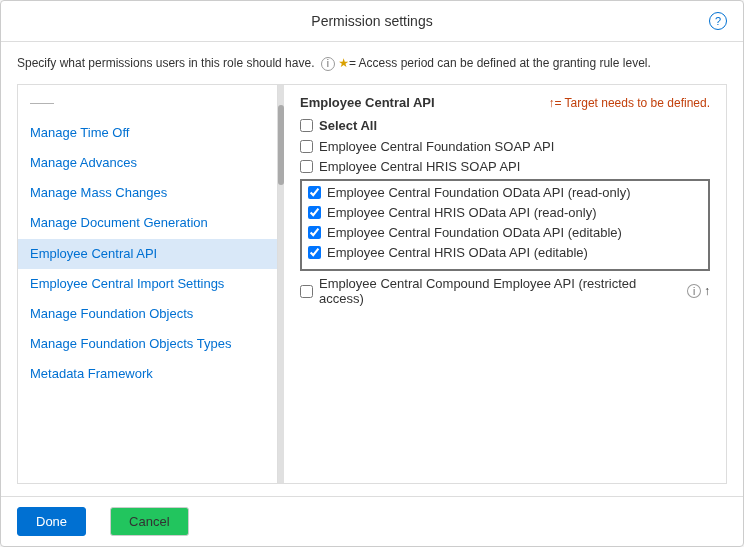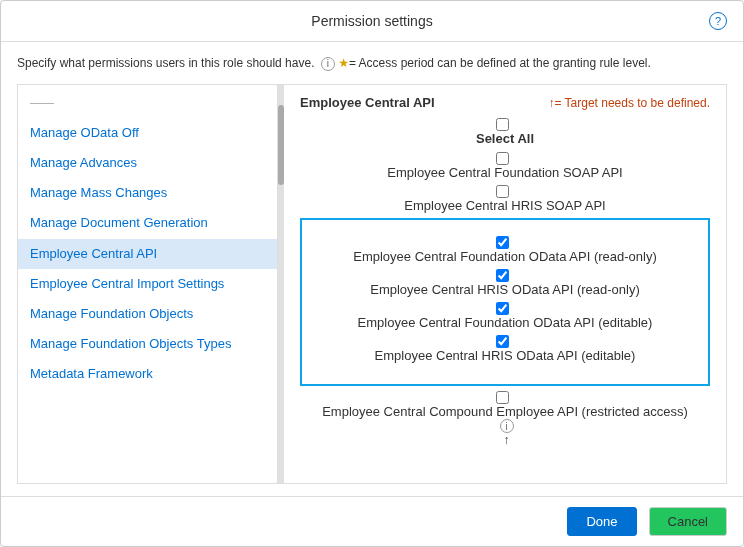--- a/index.html
+++ b/index.html
@@ -128,46 +128,45 @@
     .target-note {
       font-size: 12px;
       color: #c2410c;
     }
     .checkbox-row {
       display: flex;
       align-items: center;
       margin-bottom: 5px;
       font-size: 13px;
       color: #333;
-      flex-direction: column;
     }
     .checkbox-row input[type="checkbox"] {
       margin-right: 6px;
       width: 13px;
       height: 13px;
     }
     .checkbox-row label {
       cursor: pointer;
     }
     .select-all-row {
       font-weight: bold;
       margin-bottom: 6px;
     }
     .highlighted-section {
-      border: 2px solid #0ea5e9;
-      padding: 16px 6px;
+      border: 2px solid #737373;
+      padding: 4px 6px;
       margin: 0 0;
     }
     .dialog-footer {
       display: flex;
-      justify-content: flex-end;
+      justify-content: flex-start;
       align-items: center;
       padding: 10px 16px;
       border-top: 1px solid #ddd;
-      gap: 12px;
+      gap: 24px;
     }
     .btn {
       padding: 6px 18px;
       font-size: 13px;
       border-radius: 3px;
       cursor: pointer;
       border: 1px solid;
     }
     .btn-primary {
       background: #0070d2;
@@ -208,21 +207,21 @@
     <div class="description">
       <span>Specify what permissions users in this role should have.</span>
       <span class="info-icon">i</span>
       <span> <span class="star">★</span>= Access period can be defined at the granting rule level.</span>
     </div>
 
     <div class="content-area">
 
       <div class="sidebar">
         <span class="sidebar-item truncated">——</span>
-        <a class="sidebar-item">Manage OData Off</a>
+        <a class="sidebar-item">Manage Time Off</a>
         <a class="sidebar-item">Manage Advances</a>
         <a class="sidebar-item">Manage Mass Changes</a>
         <a class="sidebar-item">Manage Document Generation</a>
         <a class="sidebar-item active">Employee Central API</a>
         <a class="sidebar-item">Employee Central Import Settings</a>
         <a class="sidebar-item">Manage Foundation Objects</a>
         <a class="sidebar-item">Manage Foundation Objects Types</a>
         <a class="sidebar-item">Metadata Framework</a>
       </div>
 

